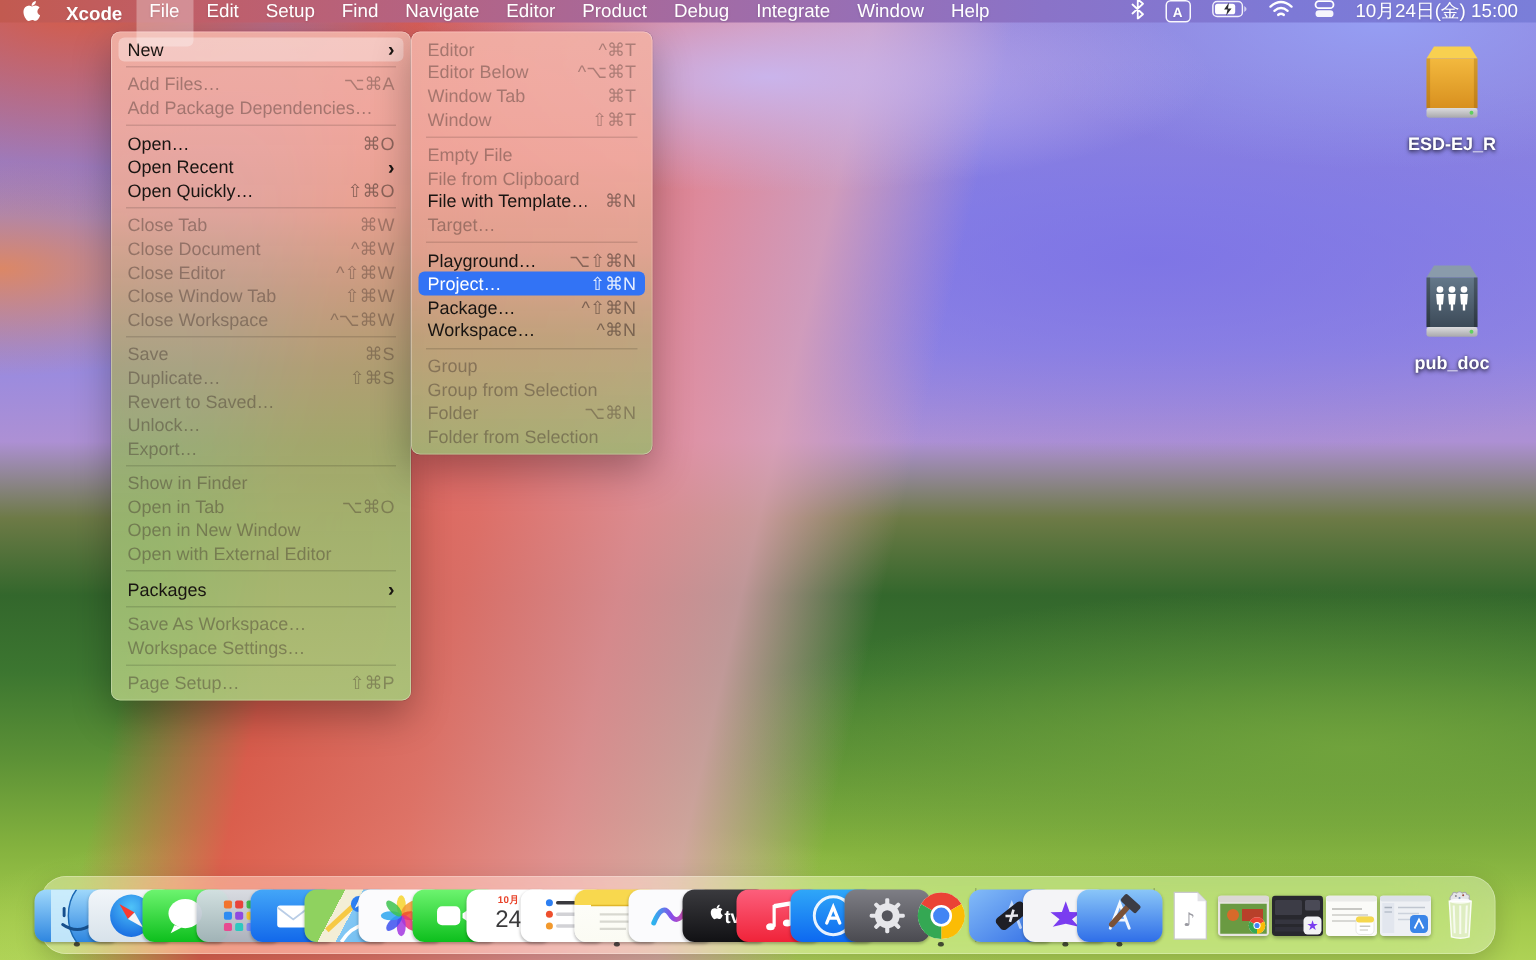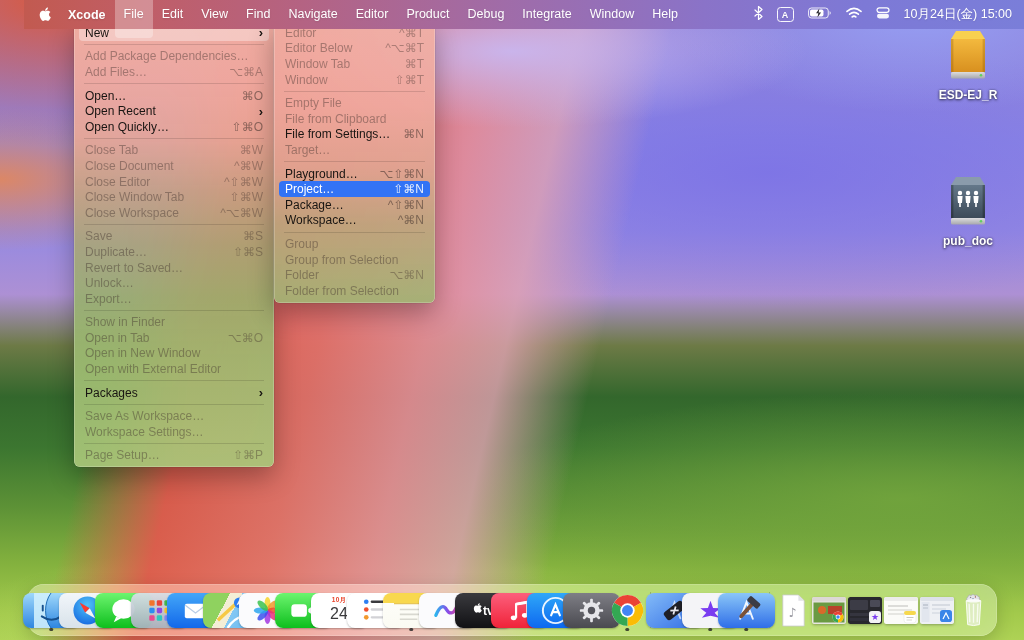--- a/index.html
+++ b/index.html
@@ -10,24 +10,24 @@
       radial-gradient(ellipse 28% 16% at 0% 28%, rgba(233,135,80,0.85) 0%, rgba(233,135,80,0) 70%),
       radial-gradient(ellipse 48% 20% at 50% 8%, rgba(200,184,243,0.9) 0%, rgba(200,184,243,0) 60%),
       radial-gradient(ellipse 42% 26% at 90% 2%, rgba(150,160,245,0.95) 0%, rgba(150,160,245,0) 60%),
       linear-gradient(103deg, rgba(226,88,78,0) 16%, rgba(226,88,78,0.92) 24%, rgba(230,110,106,0.92) 34%, rgba(230,140,150,0.9) 43%, rgba(225,162,178,0.8) 50%, rgba(225,162,178,0) 58%),
       radial-gradient(ellipse 70% 32% at 75% 27%, rgba(122,112,230,0.78) 0%, rgba(122,112,230,0) 65%),
       radial-gradient(ellipse 55% 22% at 30% 99%, rgba(185,218,100,0.85) 0%, rgba(185,218,100,0) 65%),
       radial-gradient(ellipse 70% 28% at 88% 78%, rgba(118,168,62,0.8) 0%, rgba(118,168,62,0) 60%),
       linear-gradient(180deg, #8f7fd6 0%, #8b86e4 22%, #9489e2 36%, #ad90d4 46%, #6d7a46 54%, #33672c 62%, #3c7630 70%, #5c9136 79%, #83b13e 88%, #a3ca4c 96%, #aed255 100%);
   }
   
-  .menubar{position:absolute;top:0;left:0;right:0;height:29px;display:flex;align-items:center;
+  .menubar{position:absolute;top:0;left:0;right:0;height:15px;display:flex;
     padding:0 12px;color:#fff;font-size:12.5px;z-index:40;
     background:linear-gradient(90deg,#c25a50 0%,#c05e67 12%,#b46383 28%,#a06ca8 48%,#8a73c8 68%,#7d79d6 84%,#7a7ed9 100%);
-    text-shadow:0 1px 2px rgba(0,0,0,0.12);margin-left:24px;}
+    text-shadow:0 1px 2px rgba(0,0,0,0.12);}
   .mb-apple{display:flex;align-items:center;padding:0 8px 0 2px;}
   .mb-app{font-weight:700;padding:2px 9px;}
   .mb-menus{display:flex;align-items:center;}
   .mb-menu{padding:16px 9px;border-radius:4px;line-height:15px;white-space:nowrap;}
   .mb-menu.active{background:rgba(255,255,255,0.3);}
   .mb-right{margin-left:auto;display:flex;align-items:center;gap:14px;}
   .inp-box{width:15px;height:13px;border:1.2px solid rgba(255,255,255,0.95);border-radius:3.5px;
     display:flex;align-items:center;justify-content:center;font-size:9px;font-weight:700;}
   .mb-clock{font-size:12.5px;white-space:nowrap;}
   
@@ -79,21 +79,21 @@
     <span class="mb-apple">
       <svg width="13" height="15" viewBox="0 0 15 18">
           <path fill="#fff" d="M12.8 9.3c0-2.1 1.7-3.1 1.8-3.2-1-1.4-2.5-1.6-3-1.7-1.3-.1-2.5.8-3.1.8-.6 0-1.6-.8-2.7-.7-1.4 0-2.7.8-3.4 2-1.5 2.5-.4 6.2 1 8.2.7 1 1.5 2.1 2.6 2 1 0 1.4-.7 2.7-.7 1.2 0 1.6.7 2.7.6 1.1 0 1.8-1 2.5-2 .8-1.2 1.1-2.3 1.1-2.4 0 0-2.2-.8-2.2-3.2zM10.7 3.4c.6-.7 1-1.7.9-2.7-.8 0-1.9.6-2.5 1.3-.5.6-1 1.6-.9 2.6 1 .1 1.9-.5 2.5-1.2z"></path>
         </svg>
     </span>
     <span class="mb-app">Xcode</span>
     <div class="mb-menus">
 
     <div class="mb-menu active"><span>File</span></div>
         <div class="mb-menu"><span>Edit</span></div>
-        <div class="mb-menu"><span>View</span></div>
+        <div class="mb-menu"><span>Setup</span></div>
         <div class="mb-menu"><span>Find</span></div>
         <div class="mb-menu"><span>Navigate</span></div>
         <div class="mb-menu"><span>Editor</span></div>
         <div class="mb-menu"><span>Product</span></div>
         <div class="mb-menu"><span>Debug</span></div>
         <div class="mb-menu"><span>Integrate</span></div>
         <div class="mb-menu"><span>Window</span></div>
         <div class="mb-menu"><span>Help</span></div>
       </div>
     <div class="mb-right">
@@ -132,27 +132,27 @@
 
   <div class="menu-panel file-menu">
 
   <div class="menu-item highlighted has-submenu">
         <span class="mi-label">New</span>
         <span class="mi-shortcut"></span>
         <span class="mi-arrow"></span>
       </div>
       <div class="menu-sep"></div>
       <div class="menu-item disabled">
-        <span class="mi-label">Add Package Dependencies…</span>
-        <span class="mi-shortcut"></span>
-
-      </div>
-      <div class="menu-item disabled">
         <span class="mi-label">Add Files…</span>
         <span class="mi-shortcut">⌥⌘A</span>
+
+      </div>
+      <div class="menu-item disabled">
+        <span class="mi-label">Add Package Dependencies…</span>
+        <span class="mi-shortcut"></span>
 
       </div>
       <div class="menu-sep"></div>
       <div class="menu-item">
         <span class="mi-label">Open…</span>
         <span class="mi-shortcut">⌘O</span>
 
       </div>
       <div class="menu-item has-submenu">
         <span class="mi-label">Open Recent</span>
@@ -289,21 +289,21 @@
         <span class="mi-label">Empty File</span>
         <span class="mi-shortcut"></span>
 
       </div>
       <div class="menu-item disabled">
         <span class="mi-label">File from Clipboard</span>
         <span class="mi-shortcut"></span>
 
       </div>
       <div class="menu-item">
-        <span class="mi-label">File from Settings…</span>
+        <span class="mi-label">File with Template…</span>
         <span class="mi-shortcut">⌘N</span>
 
       </div>
       <div class="menu-item disabled">
         <span class="mi-label">Target…</span>
         <span class="mi-shortcut"></span>
 
       </div>
       <div class="menu-sep"></div>
       <div class="menu-item">

